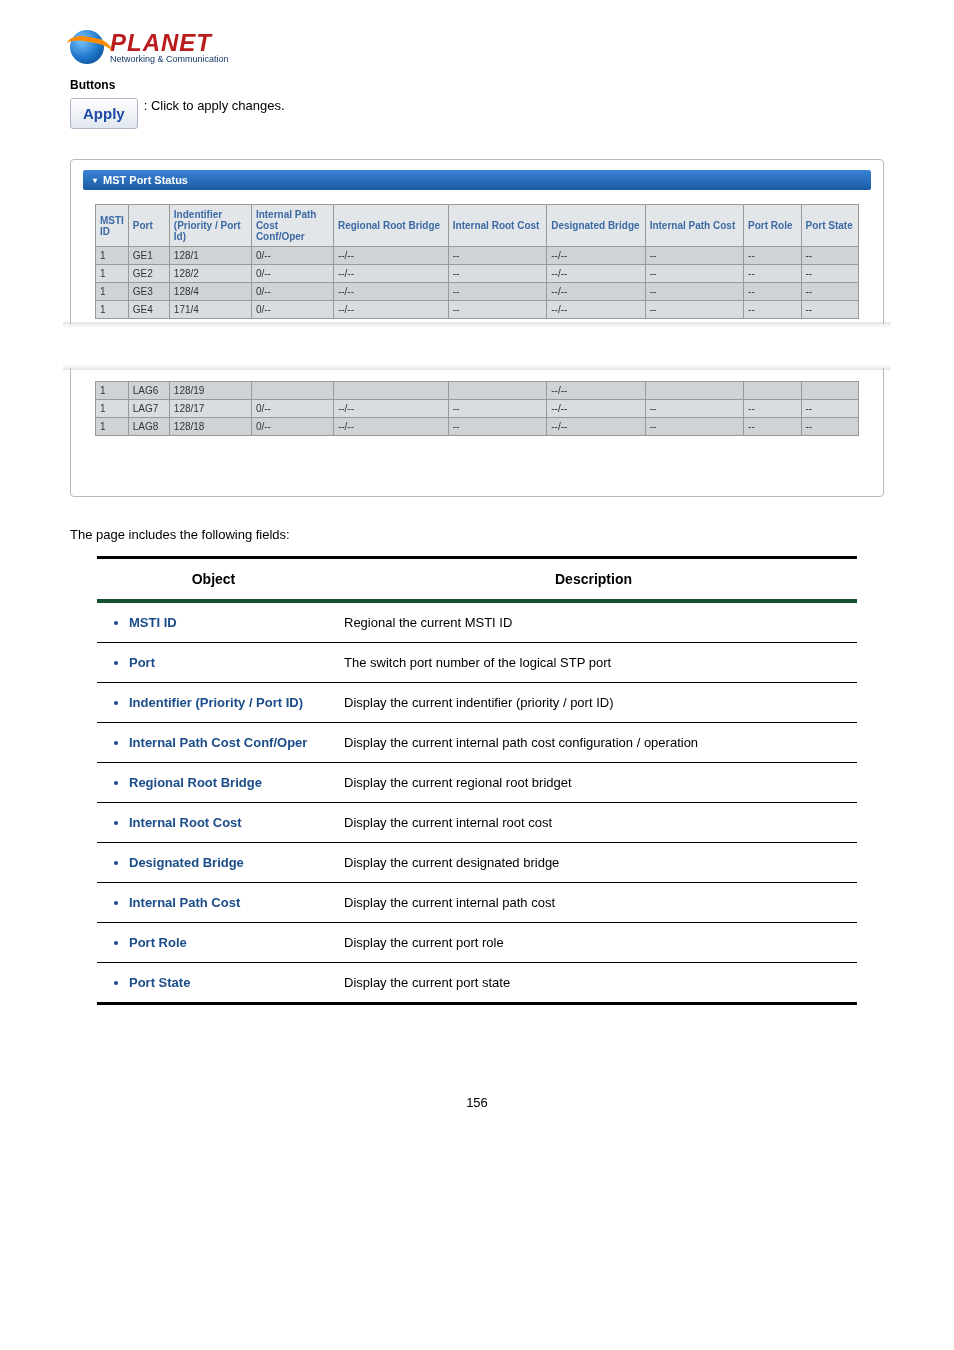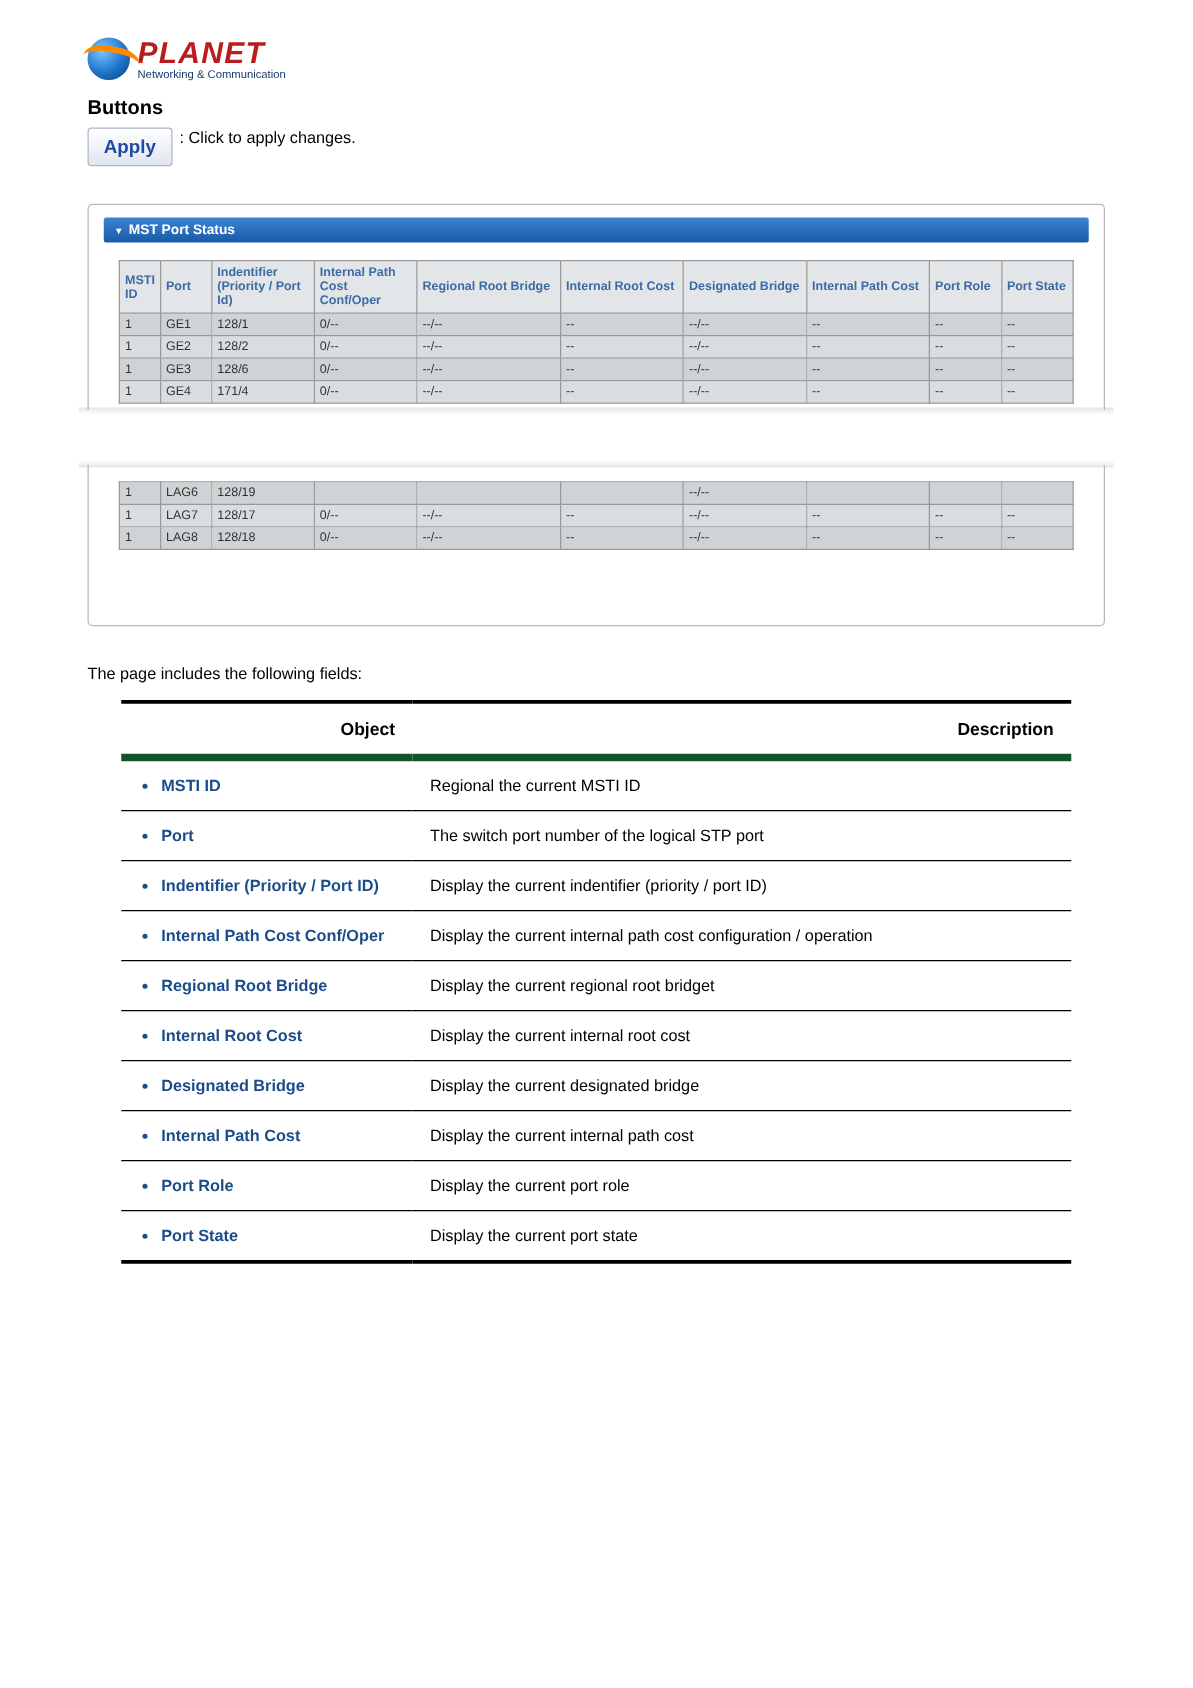--- a/index.html
+++ b/index.html
@@ -34,21 +34,21 @@
     position:relative;
   }
   .swoosh{
     position:absolute;width:46px;height:18px;border-top:5px solid #ff8a00;
     border-radius:50%/60%;top:7px;left:-4px;transform:rotate(10deg);
   }
   .logo-text{line-height:1;}
   .logo-text .brand{font-size:24px;font-weight:900;color:#b91c1c;letter-spacing:1px;font-style:italic;}
   .logo-text .tag{font-size:9px;color:#173a6a;font-weight:400;}
   
-  .sect-title{font-weight:700;font-size:16px;color:#000;margin:4px 0;}
+  .sect-title{font-weight:700;font-size:12px;color:#000;margin:4px 0;}
   .apply-row{display:flex;align-items:flex-start;gap:6px;margin:6px 0 30px 0;}
   .apply-btn{
     font:bold 15px Arial;color:#1e4aa6;padding:6px 12px;
     background:linear-gradient(#ffffff,#e0e6ef);
     border:1px solid #adb6c2;border-radius:3px;
   }
   
   .figure-wrap{
     border:1px solid var(--panel-border);
     border-radius:4px;
@@ -109,22 +109,22 @@
   .mst-table.lower{margin-top:62px;}
   .figcap{text-align:center;font-size:13px;margin:8px 0 40px 0;}
   .figcap b{font-weight:700;}
   
   .lead{font-size:13px;margin:30px 0 14px 0;}
   .fields{
     width:760px;margin:0 auto;border-collapse:collapse;
     border-top:3px solid #000;border-bottom:3px solid #000;
   }
   .fields th{
-    text-align:right;font-weight:700;font-size:14px;padding:12px 14px;
-    border-bottom:6px solid #14532d;
+    text-align:center;font-weight:700;font-size:14px;padding:12px 14px;
+    border-bottom:4px solid #14532d;
   }
   .fields td{
     padding:12px 14px;font-size:13px;border-top:1px solid #000;vertical-align:top;
   }
   .fields td.obj ul{margin:0;padding-left:18px;}
   .fields td.obj li{color:#1a4c8a;font-weight:700;}
   .fields td.obj{width:205px;}
   .pnum{
     position:relative;text-align:center;font-size:13px;margin-top:90px;
   }
@@ -204,21 +204,21 @@
             <td>--/--</td>
             <td>--</td>
             <td>--/--</td>
             <td>--</td>
             <td>--</td>
             <td>--</td>
           </tr>
           <tr>
             <td>1</td>
             <td>GE3</td>
-            <td>128/6</td>
+            <td>128/4</td>
             <td>0/--</td>
             <td>--/--</td>
             <td>--</td>
             <td>--/--</td>
             <td>--</td>
             <td>--</td>
             <td>--</td>
           </tr>
           <tr>
             <td>1</td>
@@ -381,13 +381,14 @@
           <td class="obj">
             <ul>
               <li>Port State</li>
             </ul>
           </td>
           <td>Display the current port state</td>
         </tr>
       </tbody>
   </table>
 
+  <div class="pnum">156</div>
 </div>
 
 </body></html>

